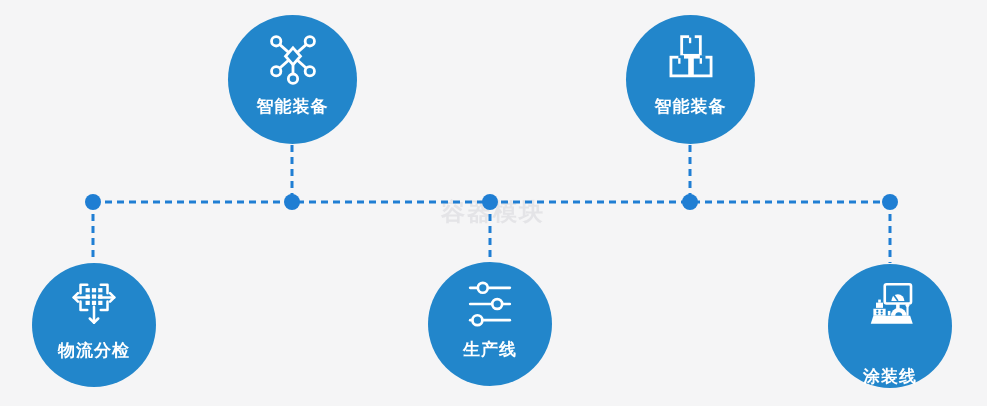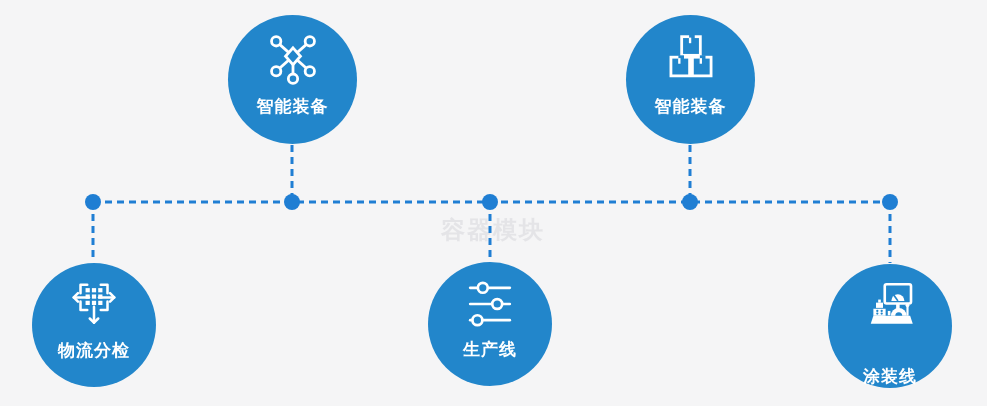--- a/index.html
+++ b/index.html
@@ -10,21 +10,21 @@
   .canvas {
     position: relative;
     width: 987px;
     height: 406px;
     background: var(--bg, #f5f5f6);
     overflow: hidden;
   }
   .watermark {
     position: absolute;
     left: 493px;
-    top: 214px;
+    top: 196px;
     transform: translateX(-50%);
     font-size: 24px;
     font-weight: bold;
     letter-spacing: 2px;
     color: var(--watermark-gray, #e4e4e7);
     white-space: nowrap;
     user-select: none;
     z-index: 1;
   }
   svg.connectors {

